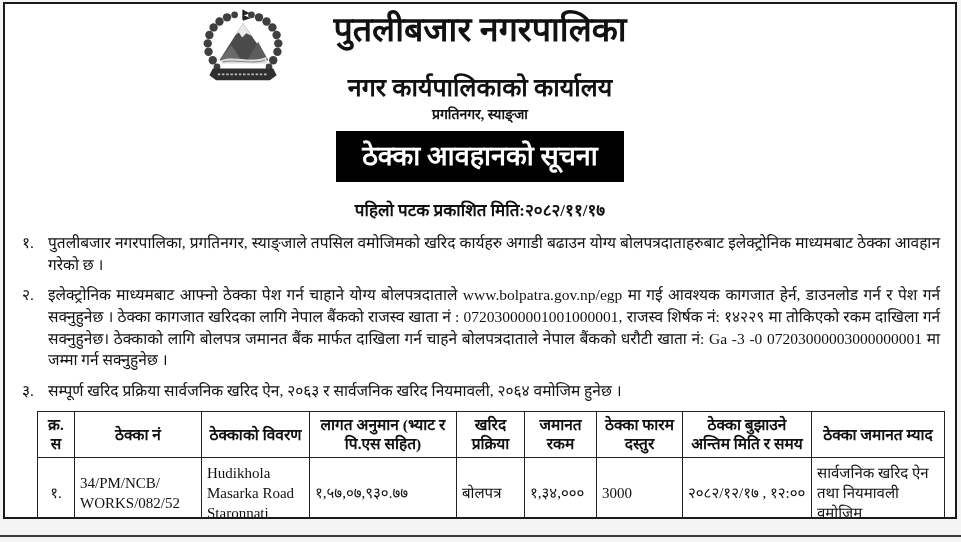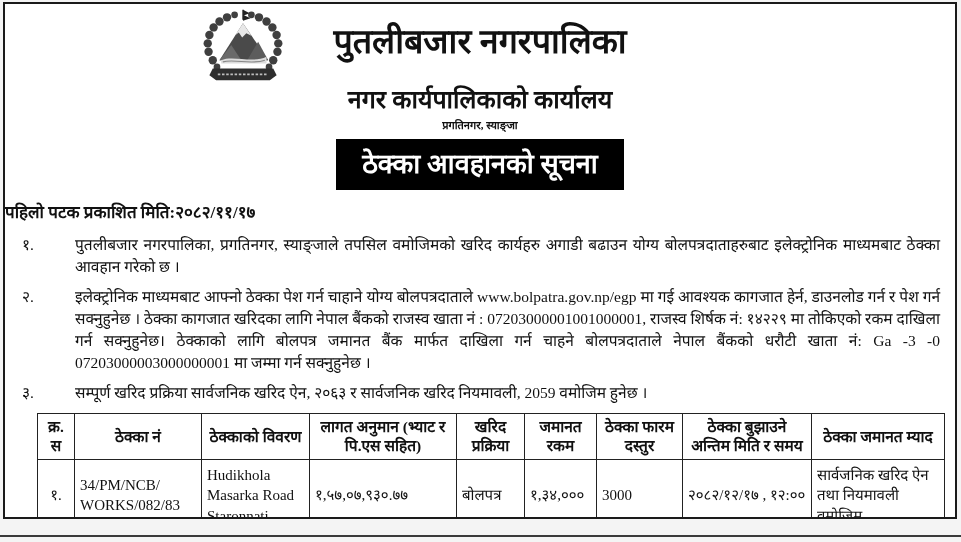--- a/index.html
+++ b/index.html
@@ -14,38 +14,38 @@
     width:954px; height:517px;
     background:#fff;
     border:2px solid #1a1a1a;
     overflow:hidden;
   }
   .bottom-rule {
     position:absolute; left:0; top:535px;
     width:961px; height:2px; background:#3a3a3a;
   }
   
-  .header { position:relative; padding-top:18px; text-align:center; }
+  .header { position:relative; padding-top:6px; text-align:center; }
   .logo { position:absolute; left:196px; top:4px; width:84px; height:80px; }
   .muni-name   { font-size:34px; font-weight:bold; line-height:1.2; }
   .office-name { font-size:25px; font-weight:bold; line-height:1.2; margin-top:22px; }
-  .addr        { font-size:11px; font-weight:bold; line-height:1.3; margin-top:3px; }
+  .addr        { font-size:14px; font-weight:bold; line-height:1.3; margin-top:3px; }
   .banner {
     display:block; width:fit-content;
     margin:7px auto 0;
     background:#000; color:#fff;
     font-size:27px; font-weight:bold;
     padding:5px 26px 9px;
   }
-  .published { text-align:left; font-size:17px; font-weight:bold; margin-top:10px; }
+  .published { text-align:center; font-size:17px; font-weight:bold; margin-top:16px; }
   
   .paras { margin:11px 15px 0 17px; }
   .para  { display:flex; margin-bottom:9px; font-size:15.5px; line-height:1.4; }
   .para-num  { width:26px; flex:0 0 26px; }
-  .para-text { flex:1; text-align:justify;margin-left:27px; }
+  .para-text { flex:1; text-align:justify; }
   
   table {
     margin:5px 0 0 32px;
     border-collapse:collapse;
     width:907px;
     table-layout:fixed;
   }
   th,td { border:1.6px solid #222; padding:2px 5px; }
   th { font-size:15.5px; font-weight:bold; text-align:center; vertical-align:middle; height:46px; line-height:1.25; }
   td { font-size:15px; vertical-align:middle; height:72px; line-height:1.35; }
@@ -111,21 +111,21 @@
     <div class="para">
       <span class="para-num">१.</span>
       <span class="para-text">पुतलीबजार नगरपालिका, प्रगतिनगर, स्याङ्जाले तपसिल वमोजिमको खरिद कार्यहरु अगाडी बढाउन योग्य बोलपत्रदाताहरुबाट इलेक्ट्रोनिक माध्यमबाट ठेक्का आवहान गरेको छ ।</span>
     </div>
     <div class="para">
       <span class="para-num">२.</span>
       <span class="para-text">इलेक्ट्रोनिक माध्यमबाट आफ्नो ठेक्का पेश गर्न चाहाने योग्य बोलपत्रदाताले www.bolpatra.gov.np/egp मा गई आवश्यक कागजात हेर्न, डाउनलोड गर्न र पेश गर्न सक्नुहुनेछ । ठेक्का कागजात खरिदका लागि नेपाल बैंकको राजस्व खाता नं : 07203000001001000001,  राजस्व शिर्षक नं: १४२२९ मा तोकिएको रकम दाखिला गर्न सक्नुहुनेछ। ठेक्काको लागि बोलपत्र जमानत बैंक मार्फत दाखिला गर्न चाहने बोलपत्रदाताले नेपाल बैंकको धरौटी खाता नं: Ga -3 -0 07203000003000000001 मा जम्मा गर्न सक्नुहुनेछ ।</span>
     </div>
     <div class="para">
       <span class="para-num">३.</span>
-      <span class="para-text">सम्पूर्ण खरिद प्रक्रिया सार्वजनिक खरिद ऐन, २०६३ र सार्वजनिक खरिद नियमावली, 2059 वमोजिम हुनेछ ।</span>
+      <span class="para-text">सम्पूर्ण खरिद प्रक्रिया सार्वजनिक खरिद ऐन, २०६३ र सार्वजनिक खरिद नियमावली, २०६४ वमोजिम हुनेछ ।</span>
     </div>
   </div>
 
   <table>
     <colgroup>
       <col style="width:37px">
         <col style="width:127px">
         <col style="width:108px">
       <col style="width:147px">
         <col style="width:68px">
@@ -143,21 +143,21 @@
         <th>खरिद प्रक्रिया</th>
         <th>जमानत रकम</th>
         <th>ठेक्का फारम दस्तुर</th>
         <th>ठेक्का बुझाउने अन्तिम मिति र समय</th>
         <th>ठेक्का जमानत म्याद</th>
       </tr>
     </thead>
     <tbody>
       <tr>
         <td class="center">१.</td>
-        <td>34/PM/NCB/ WORKS/082/83</td>
+        <td>34/PM/NCB/ WORKS/082/52</td>
         <td>Hudikhola Masarka Road Staronnati</td>
         <td>१,५७,०७,९३०.७७</td>
         <td>बोलपत्र</td>
         <td>१,३४,०००</td>
         <td>3000</td>
         <td>२०८२/१२/१७ , १२:००</td>
         <td>सार्वजनिक खरिद ऐन तथा नियमावली वमोजिम</td>
       </tr>
     </tbody>
   </table>

